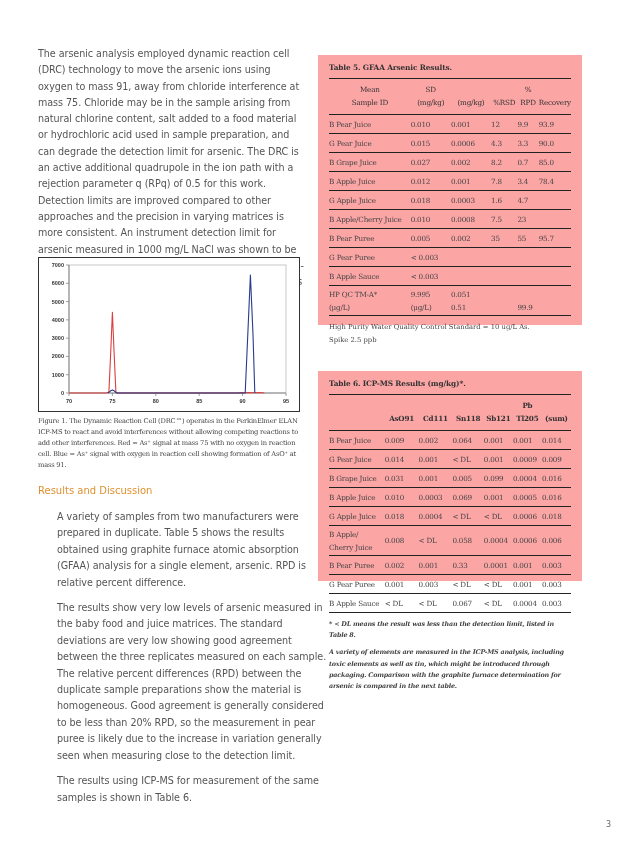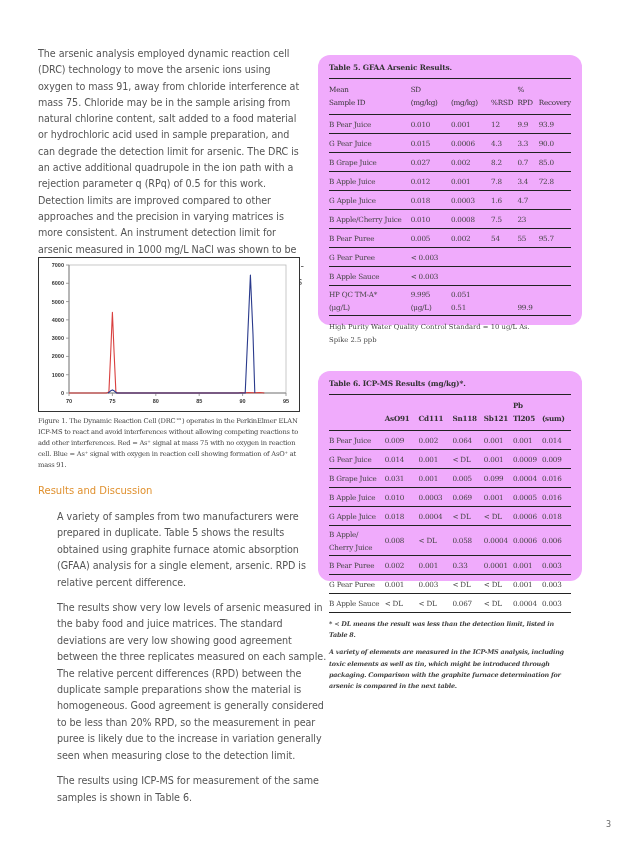--- a/index.html
+++ b/index.html
@@ -9,26 +9,26 @@
 
   .figure { position: absolute; left: 38px; top: 257px; width: 262px; height: 155px; border: 1.5px solid #333; background: #fff; }
   .figure svg { position: absolute; left: 0; top: 0; }
   .fig-caption { position: absolute; left: 38px; top: 416px; width: 270px; font-family: "DejaVu Serif", serif; font-size: 6.7px; line-height: 11px; color: #444; letter-spacing: -0.2px; }
 
   .section-heading { position: absolute; left: 38px; top: 485px; font-size: 10px; color: #e0912f; font-weight: normal; }
 
   .results-body { position: absolute; left: 38px; top: 509px; width: 272px; font-size: 9.6px; line-height: 16.4px; color: #555; letter-spacing: -0.05px; margin-left: 19px; }
   .results-body p { margin-bottom: 9px; }
 
-  .tbl-panel { position: absolute; left: 318px; width: 264px; background: #f0abfc; padding: 8px 11px 8px 11px; font-family: "DejaVu Serif", serif; color: #444; border-radius: 12px; }
+  .tbl-panel { position: absolute; left: 318px; width: 264px; background: #fca5a5; padding: 8px 11px 8px 11px; font-family: "DejaVu Serif", serif; color: #444; }
   .tbl5 { top: 55px; height: 270px; }
   .tbl6 { top: 371px; height: 210px; }
   .tbl-title { font-weight: bold; font-size: 7.4px; padding-bottom: 6px; border-bottom: 1.5px solid #222; color: #333; letter-spacing: -0.15px; }
   table { width: 100%; border-collapse: collapse; font-size: 7.2px; letter-spacing: -0.2px; }
-  th { text-align: left; font-weight: normal; vertical-align: bottom; color: #333; padding: 4px 0 5px 0; line-height: 13px; }
+  th { text-align: center; font-weight: normal; vertical-align: bottom; color: #333; padding: 4px 0 5px 0; line-height: 13px; }
   td { padding: 0; height: 19px; vertical-align: middle; color: #444; border-bottom: 1.2px solid #222; white-space: nowrap; }
   thead tr { border-bottom: 1.5px solid #222; }
   .tall td { height: 30px; line-height: 13px; vertical-align: middle; }
   .tbl-note { font-size: 6.8px; line-height: 12.5px; color: #444; margin-top: 5px; }
   .tbl-note-i { font-style: italic; font-size: 6.4px; line-height: 11.2px; color: #444; margin-top: 6px; letter-spacing: -0.2px; font-weight: bold; }
   .sup { font-size: 5px; vertical-align: super; }
 
   .page-num { position: absolute; left: 606px; top: 820px; font-size: 8px; color: #666; }
 </style>
 </head>
@@ -127,21 +127,21 @@
           <td>8.2</td>
           <td>0.7</td>
           <td>85.0</td>
         </tr>
         <tr>
           <td>B Apple Juice</td>
           <td>0.012</td>
           <td>0.001</td>
           <td>7.8</td>
           <td>3.4</td>
-          <td>72.8</td>
+          <td>78.4</td>
         </tr>
         <tr>
           <td>G Apple Juice</td>
           <td>0.018</td>
           <td>0.0003</td>
           <td>1.6</td>
           <td>4.7</td>
           <td></td>
         </tr>
         <tr>
@@ -149,21 +149,21 @@
           <td>0.010</td>
           <td>0.0008</td>
           <td>7.5</td>
           <td>23</td>
           <td></td>
         </tr>
         <tr>
           <td>B Pear Puree</td>
           <td>0.005</td>
           <td>0.002</td>
-          <td>54</td>
+          <td>35</td>
           <td>55</td>
           <td>95.7</td>
         </tr>
         <tr>
           <td>G Pear Puree</td>
           <td>&lt; 0.003</td>
           <td></td>
           <td></td>
           <td></td>
           <td></td>

